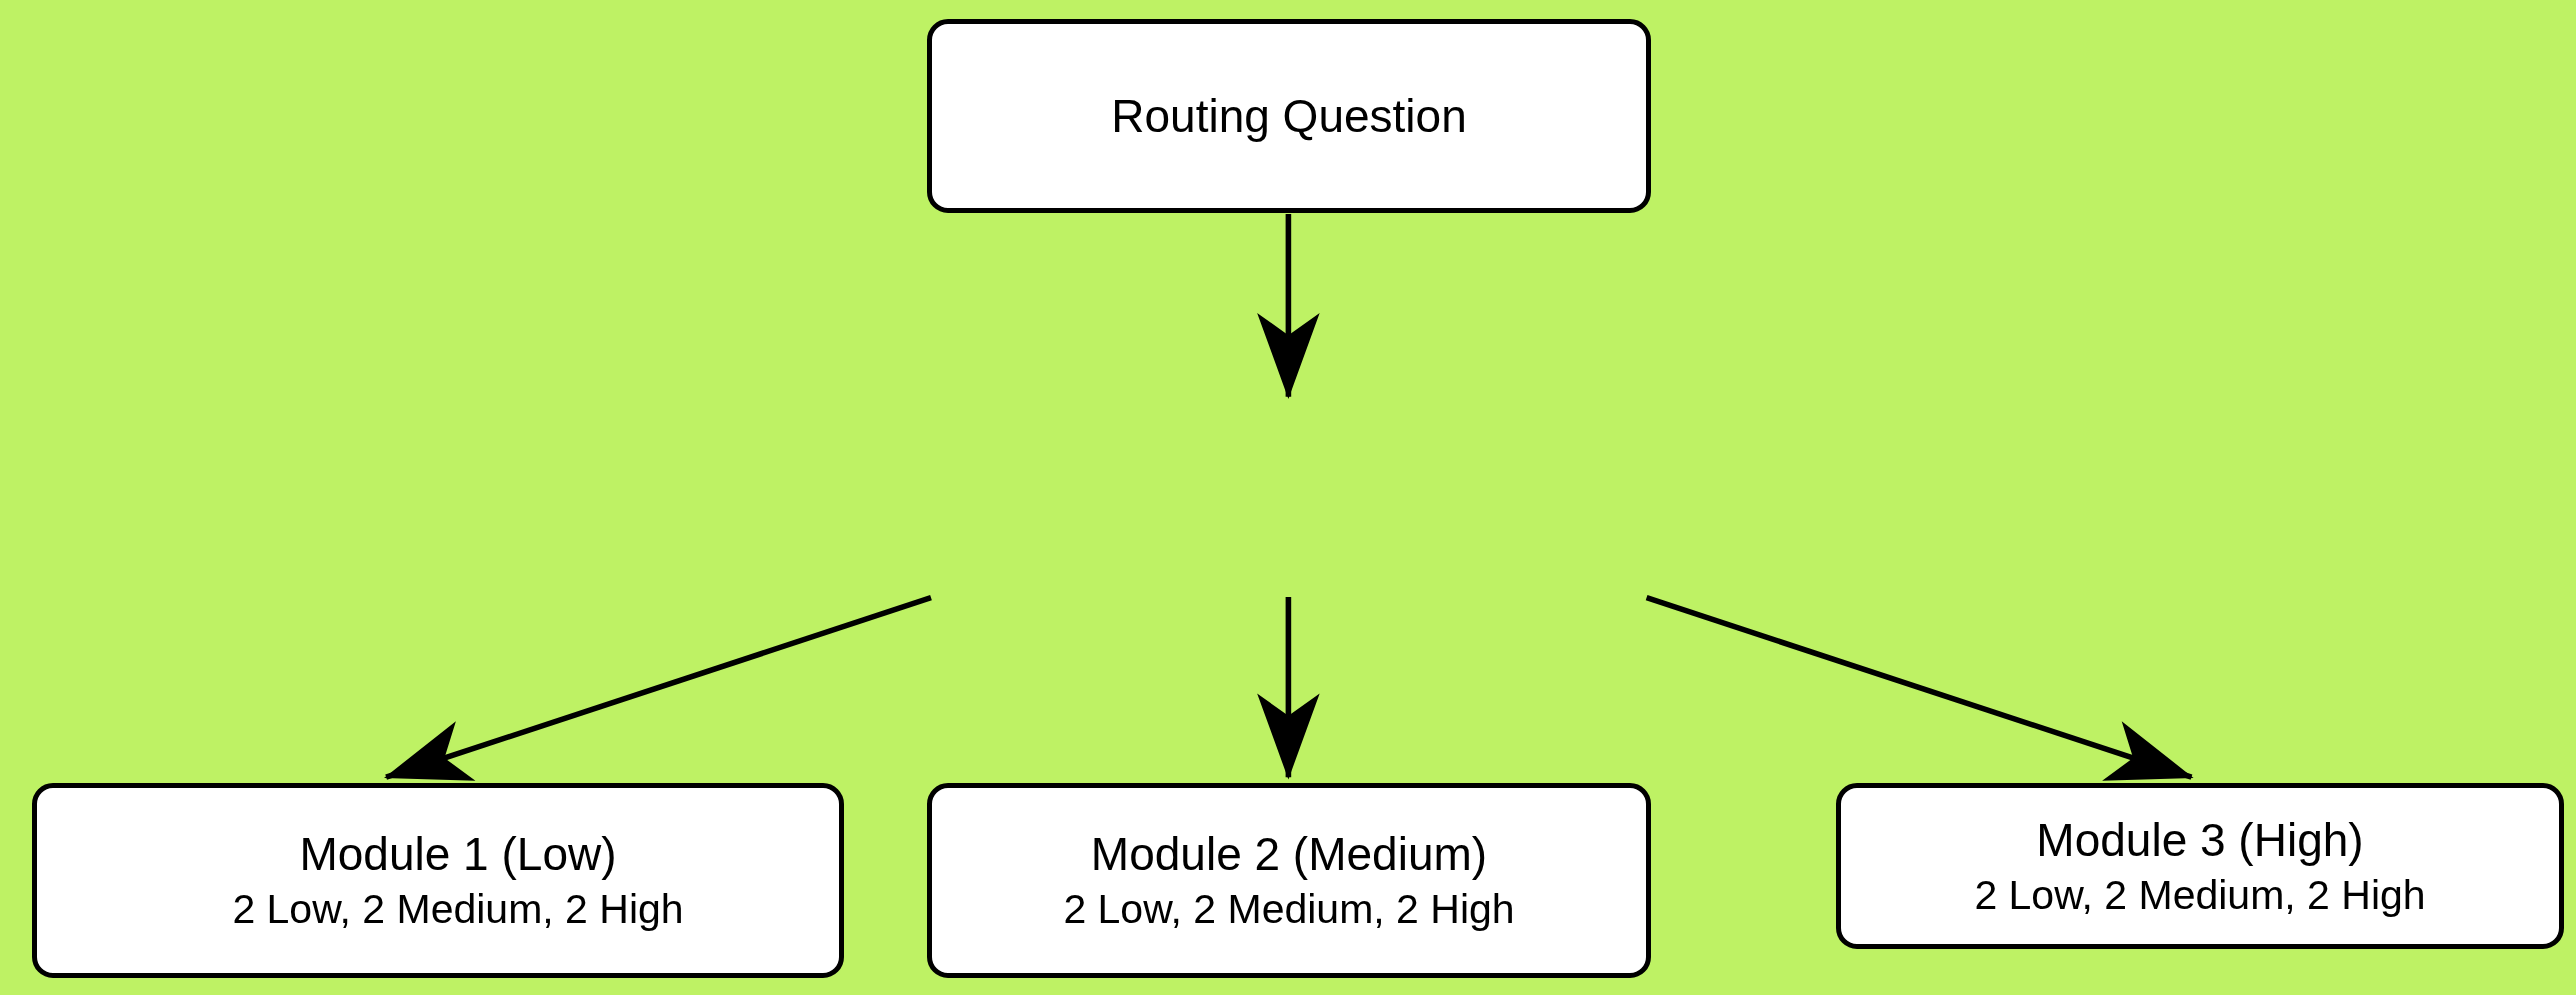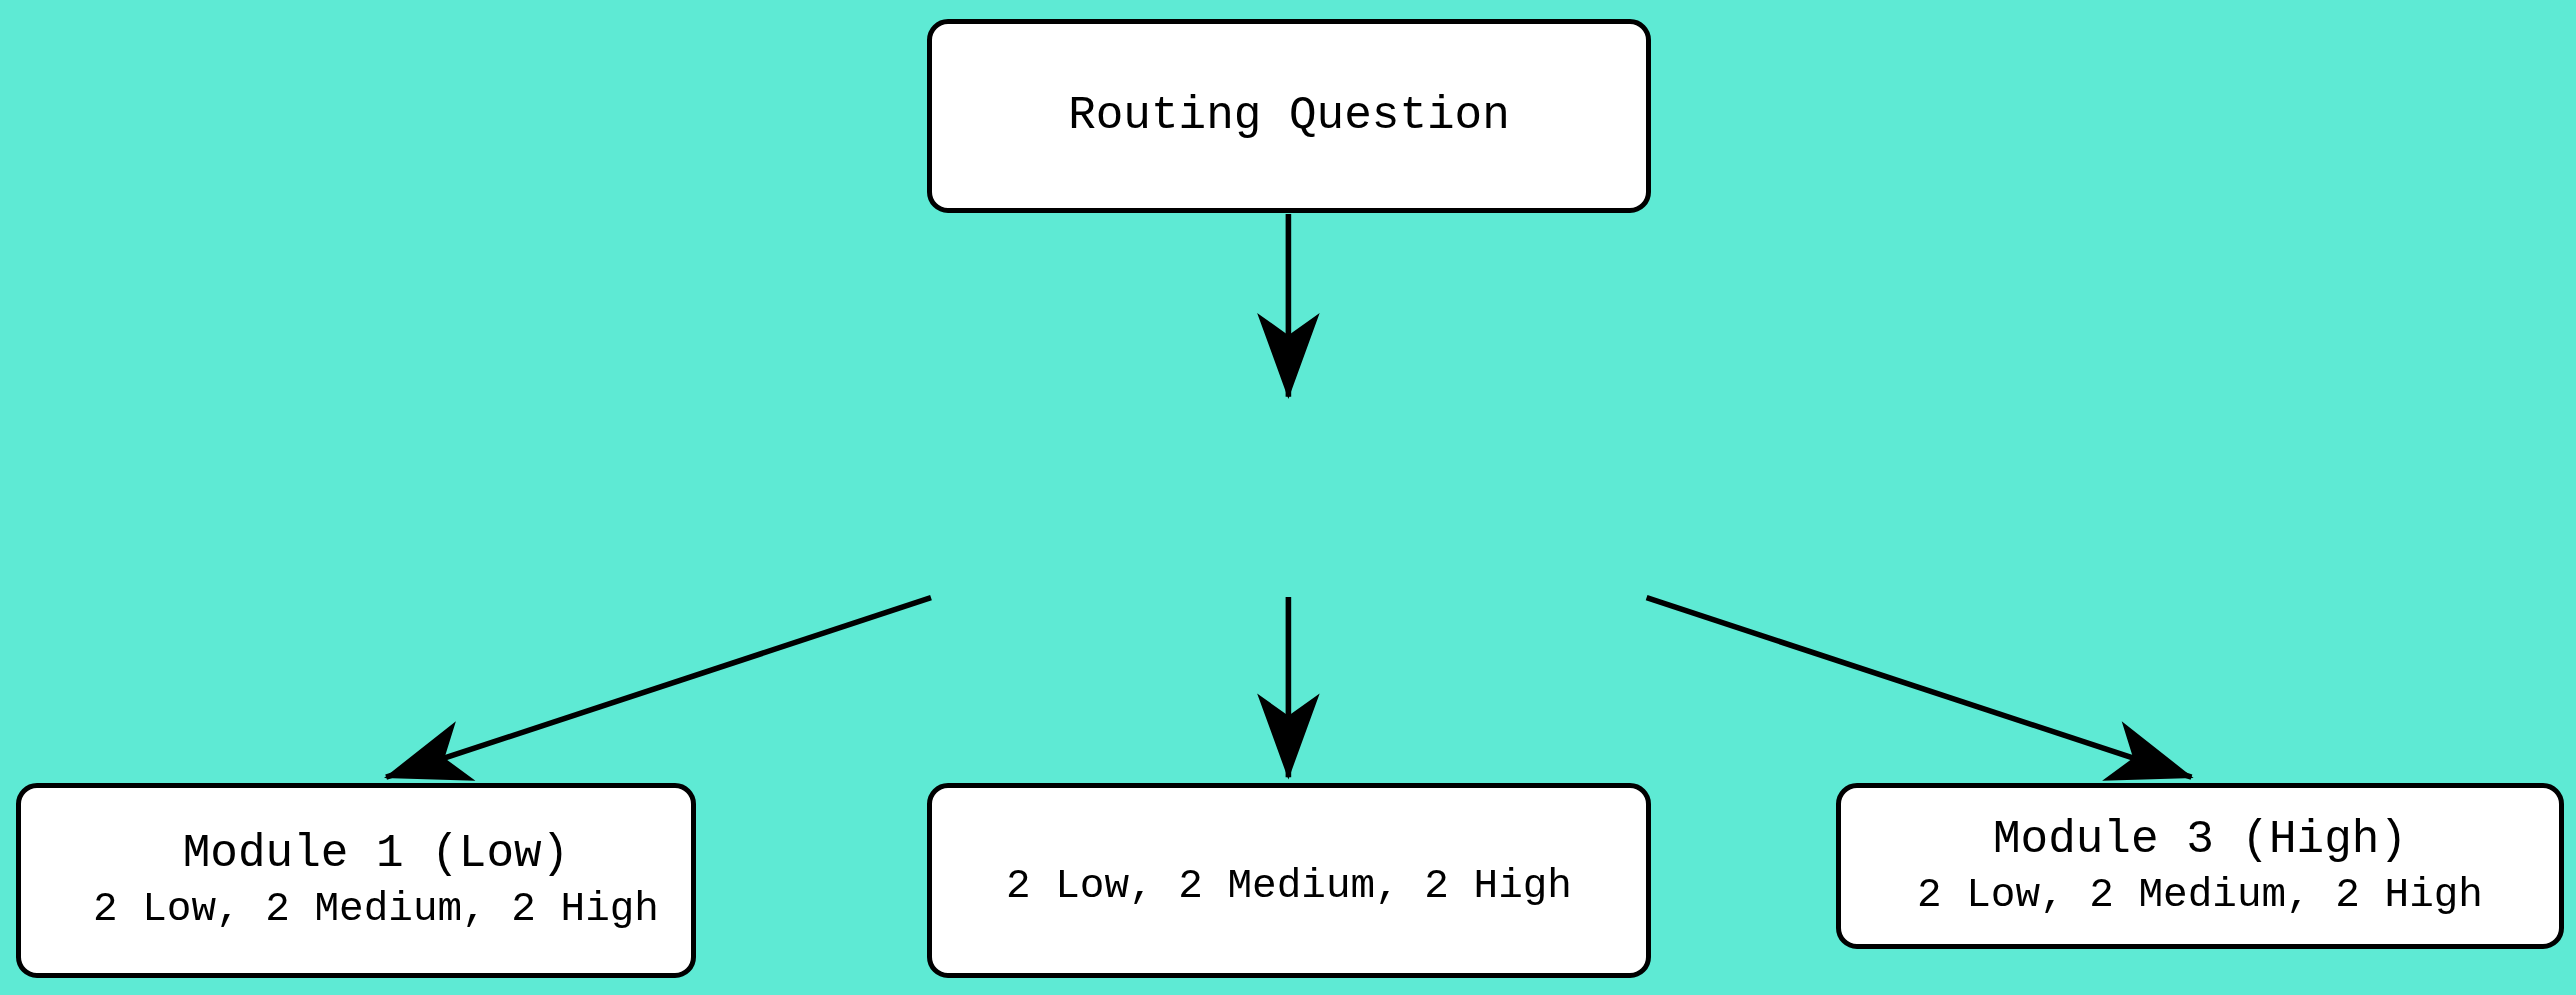--- a/index.html
+++ b/index.html
@@ -4,23 +4,23 @@
 <style>
   html, body {
     margin: 0;
     padding: 0;
     background: #ffffff;
   }
   #canvas {
     position: relative;
     width: 2576px;
     height: 996px;
-    background: #5eead4;
+    background: #bef264;
     overflow: hidden;
-    font-family: Liberation Mono, monospace;
+    font-family: Liberation Sans, sans-serif;
   }
   #edges {
     position: absolute;
     left: 0;
     top: 0;
     width: 2576px;
     height: 996px;
     pointer-events: none;
   }
   .node {
@@ -55,23 +55,23 @@
   }
   
   #node-assign-module {
     left: 927px;
     top: 402px;
     width: 724px;
     height: 194px;
   }
   
   #node-module-1 {
-    left: 16px;
+    left: 32px;
     top: 783px;
-    width: 680px;
+    width: 812px;
     height: 195px;
     padding-left: 40px;
   }
   #node-module-2 {
     left: 927px;
     top: 783px;
     width: 724px;
     height: 195px;
   }
   #node-module-3 {
@@ -114,20 +114,21 @@
     <div class="title">Routing Question</div>
   </div>
 
 
   <div class="node" id="node-module-1">
     <div class="title">Module 1 (Low)</div>
     <div class="subtitle">2 Low, 2 Medium, 2 High</div>
   </div>
 
   <div class="node" id="node-module-2">
+    <div class="title">Module 2 (Medium)</div>
     <div class="subtitle">2 Low, 2 Medium, 2 High</div>
   </div>
 
   <div class="node" id="node-module-3">
     <div class="title">Module 3 (High)</div>
     <div class="subtitle">2 Low, 2 Medium, 2 High</div>
   </div>
 
 </div>
 

